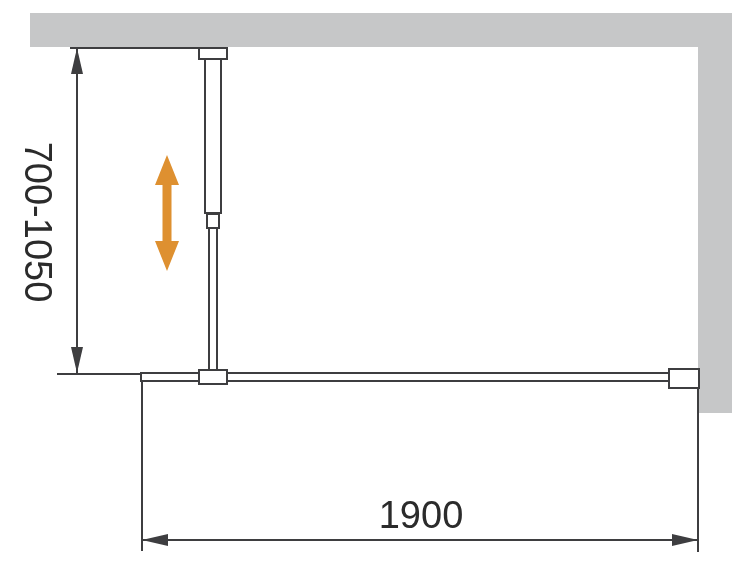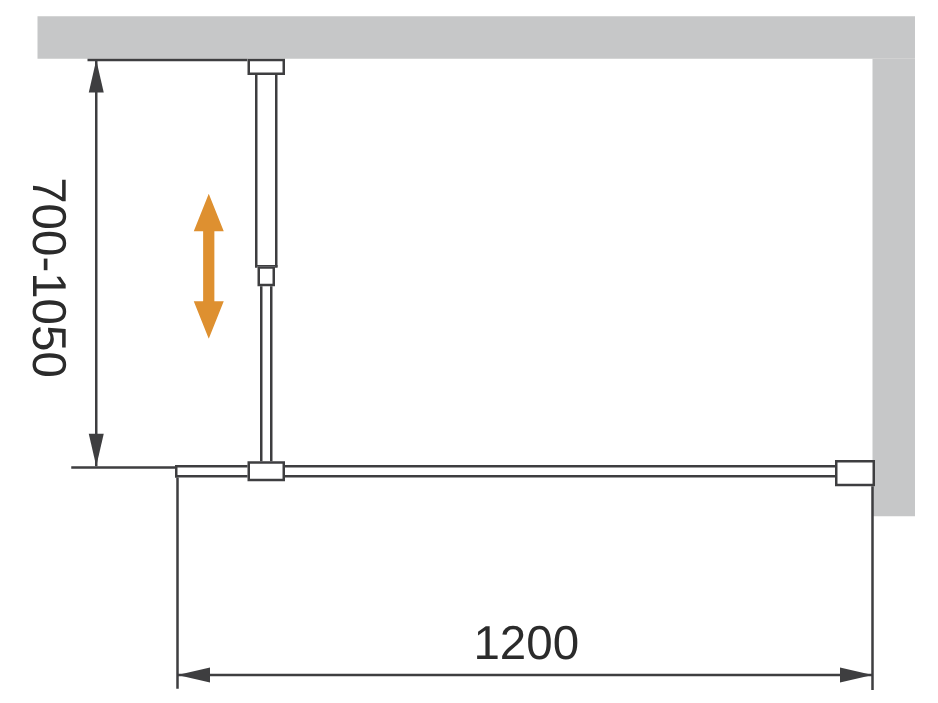--- a/index.html
+++ b/index.html
@@ -93,15 +93,15 @@
   <div class="abs dline dim-v"></div>
   <div class="abs ah ah-up"></div>
   <div class="abs ah ah-down"></div>
   <div class="abs dim-label label-height">700-1050</div>
 
   <div class="abs dline ext-left"></div>
   <div class="abs dline ext-right"></div>
   <div class="abs dline dim-h"></div>
   <div class="abs ah ah-left"></div>
   <div class="abs ah ah-right"></div>
-  <div class="abs dim-label label-width">1200</div>
+  <div class="abs dim-label label-width">1900</div>
 
 </div>
 
 </body></html>

